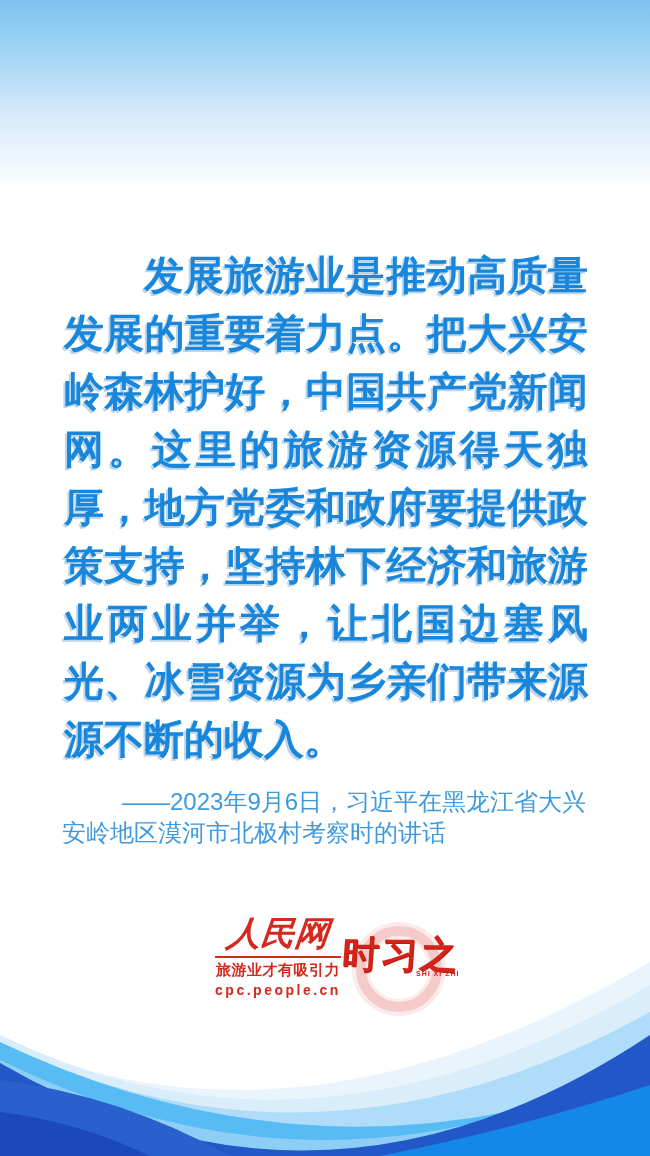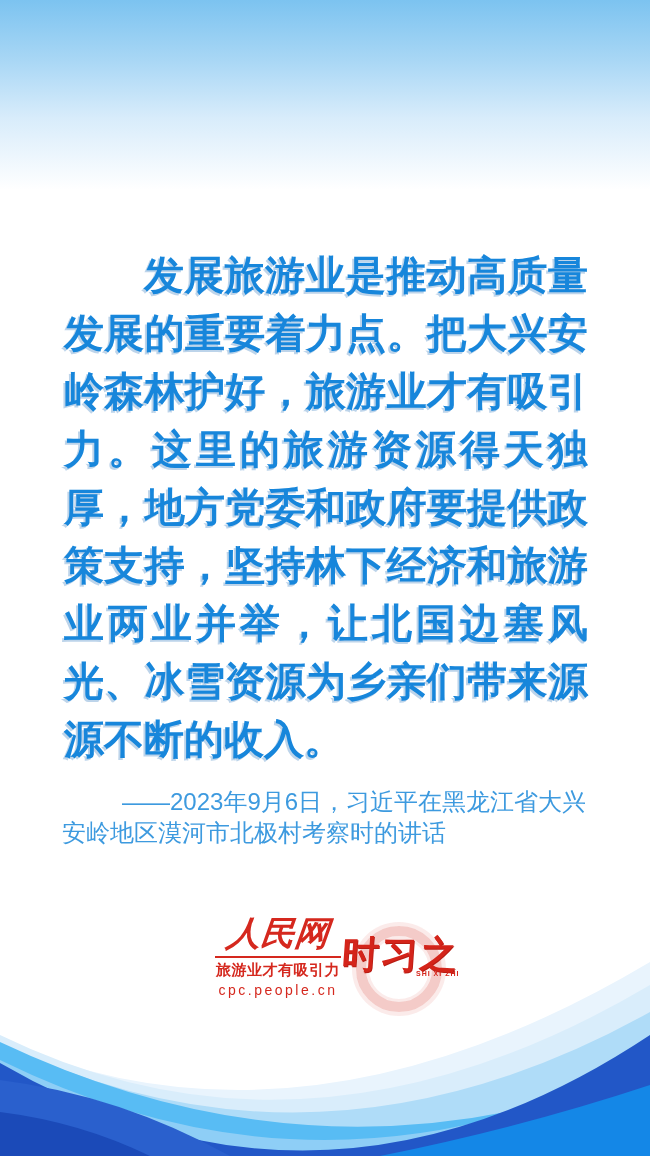--- a/index.html
+++ b/index.html
@@ -39,21 +39,21 @@
     font-size:34px;line-height:40px;color:#d5281e;
     transform:skewX(-6deg);
   }
   .people-divider{
     width:126px;height:2px;background:#d5281e;margin:2px auto 3px auto;
   }
   .people-subtitle{
     font-size:15px;font-weight:bold;color:#d5281e;letter-spacing:0.5px;white-space:nowrap;
   }
   .people-url{
-    font-size:14px;font-weight:normal;color:#d5281e;letter-spacing:2.5px;margin-top:2px;white-space:nowrap;
+    font-size:14px;font-weight:bold;color:#d5281e;letter-spacing:2.5px;margin-top:2px;white-space:nowrap;
   }
   .shixizhi-logo{position:absolute;left:336px;top:6px;width:140px;height:104px;}
   .shixizhi-ring{
     position:absolute;left:20px;top:8px;width:66px;height:66px;border-radius:50%;
     border:10px solid rgba(230,140,134,0.45);
     box-shadow:0 0 0 4px rgba(238,176,170,0.25), inset 0 0 0 3px rgba(238,176,170,0.25);
   }
   .shixizhi-text{
     position:absolute;left:6px;top:18px;width:130px;
     font-size:37px;line-height:37px;font-weight:bold;color:#d4241a;
@@ -65,21 +65,21 @@
     position:absolute;left:80px;top:52px;
     font-size:7px;font-weight:bold;color:#d4241a;letter-spacing:1px;white-space:nowrap;
   }
   .waves{position:absolute;left:0;bottom:0;width:650px;height:200px;display:block;}
 </style>
 </head>
 <body>
 
 <div class="top-gradient"></div>
 
-<div class="quote">发展旅游业是推动高质量发展的重要着力点。把大兴安岭森林护好，旅游业才有吸引力。这里的旅游资源得天独厚，地方党委和政府要提供政策支持，坚持林下经济和旅游业两业并举，让北国边塞风光、冰雪资源为乡亲们带来源源不断的收入。</div>
+<div class="quote">发展旅游业是推动高质量发展的重要着力点。把大兴安岭森林护好，中国共产党新闻网。这里的旅游资源得天独厚，地方党委和政府要提供政策支持，坚持林下经济和旅游业两业并举，让北国边塞风光、冰雪资源为乡亲们带来源源不断的收入。</div>
 
 <div class="attribution">——2023年9月6日，习近平在黑龙江省大兴安岭地区漠河市北极村考察时的讲话</div>
 
 <div class="footer">
 
   <div class="people-logo">
     <div class="people-script">人民网</div>
     <div class="people-divider"></div>
     <div class="people-subtitle">旅游业才有吸引力</div>
     <div class="people-url">cpc.people.cn</div>

